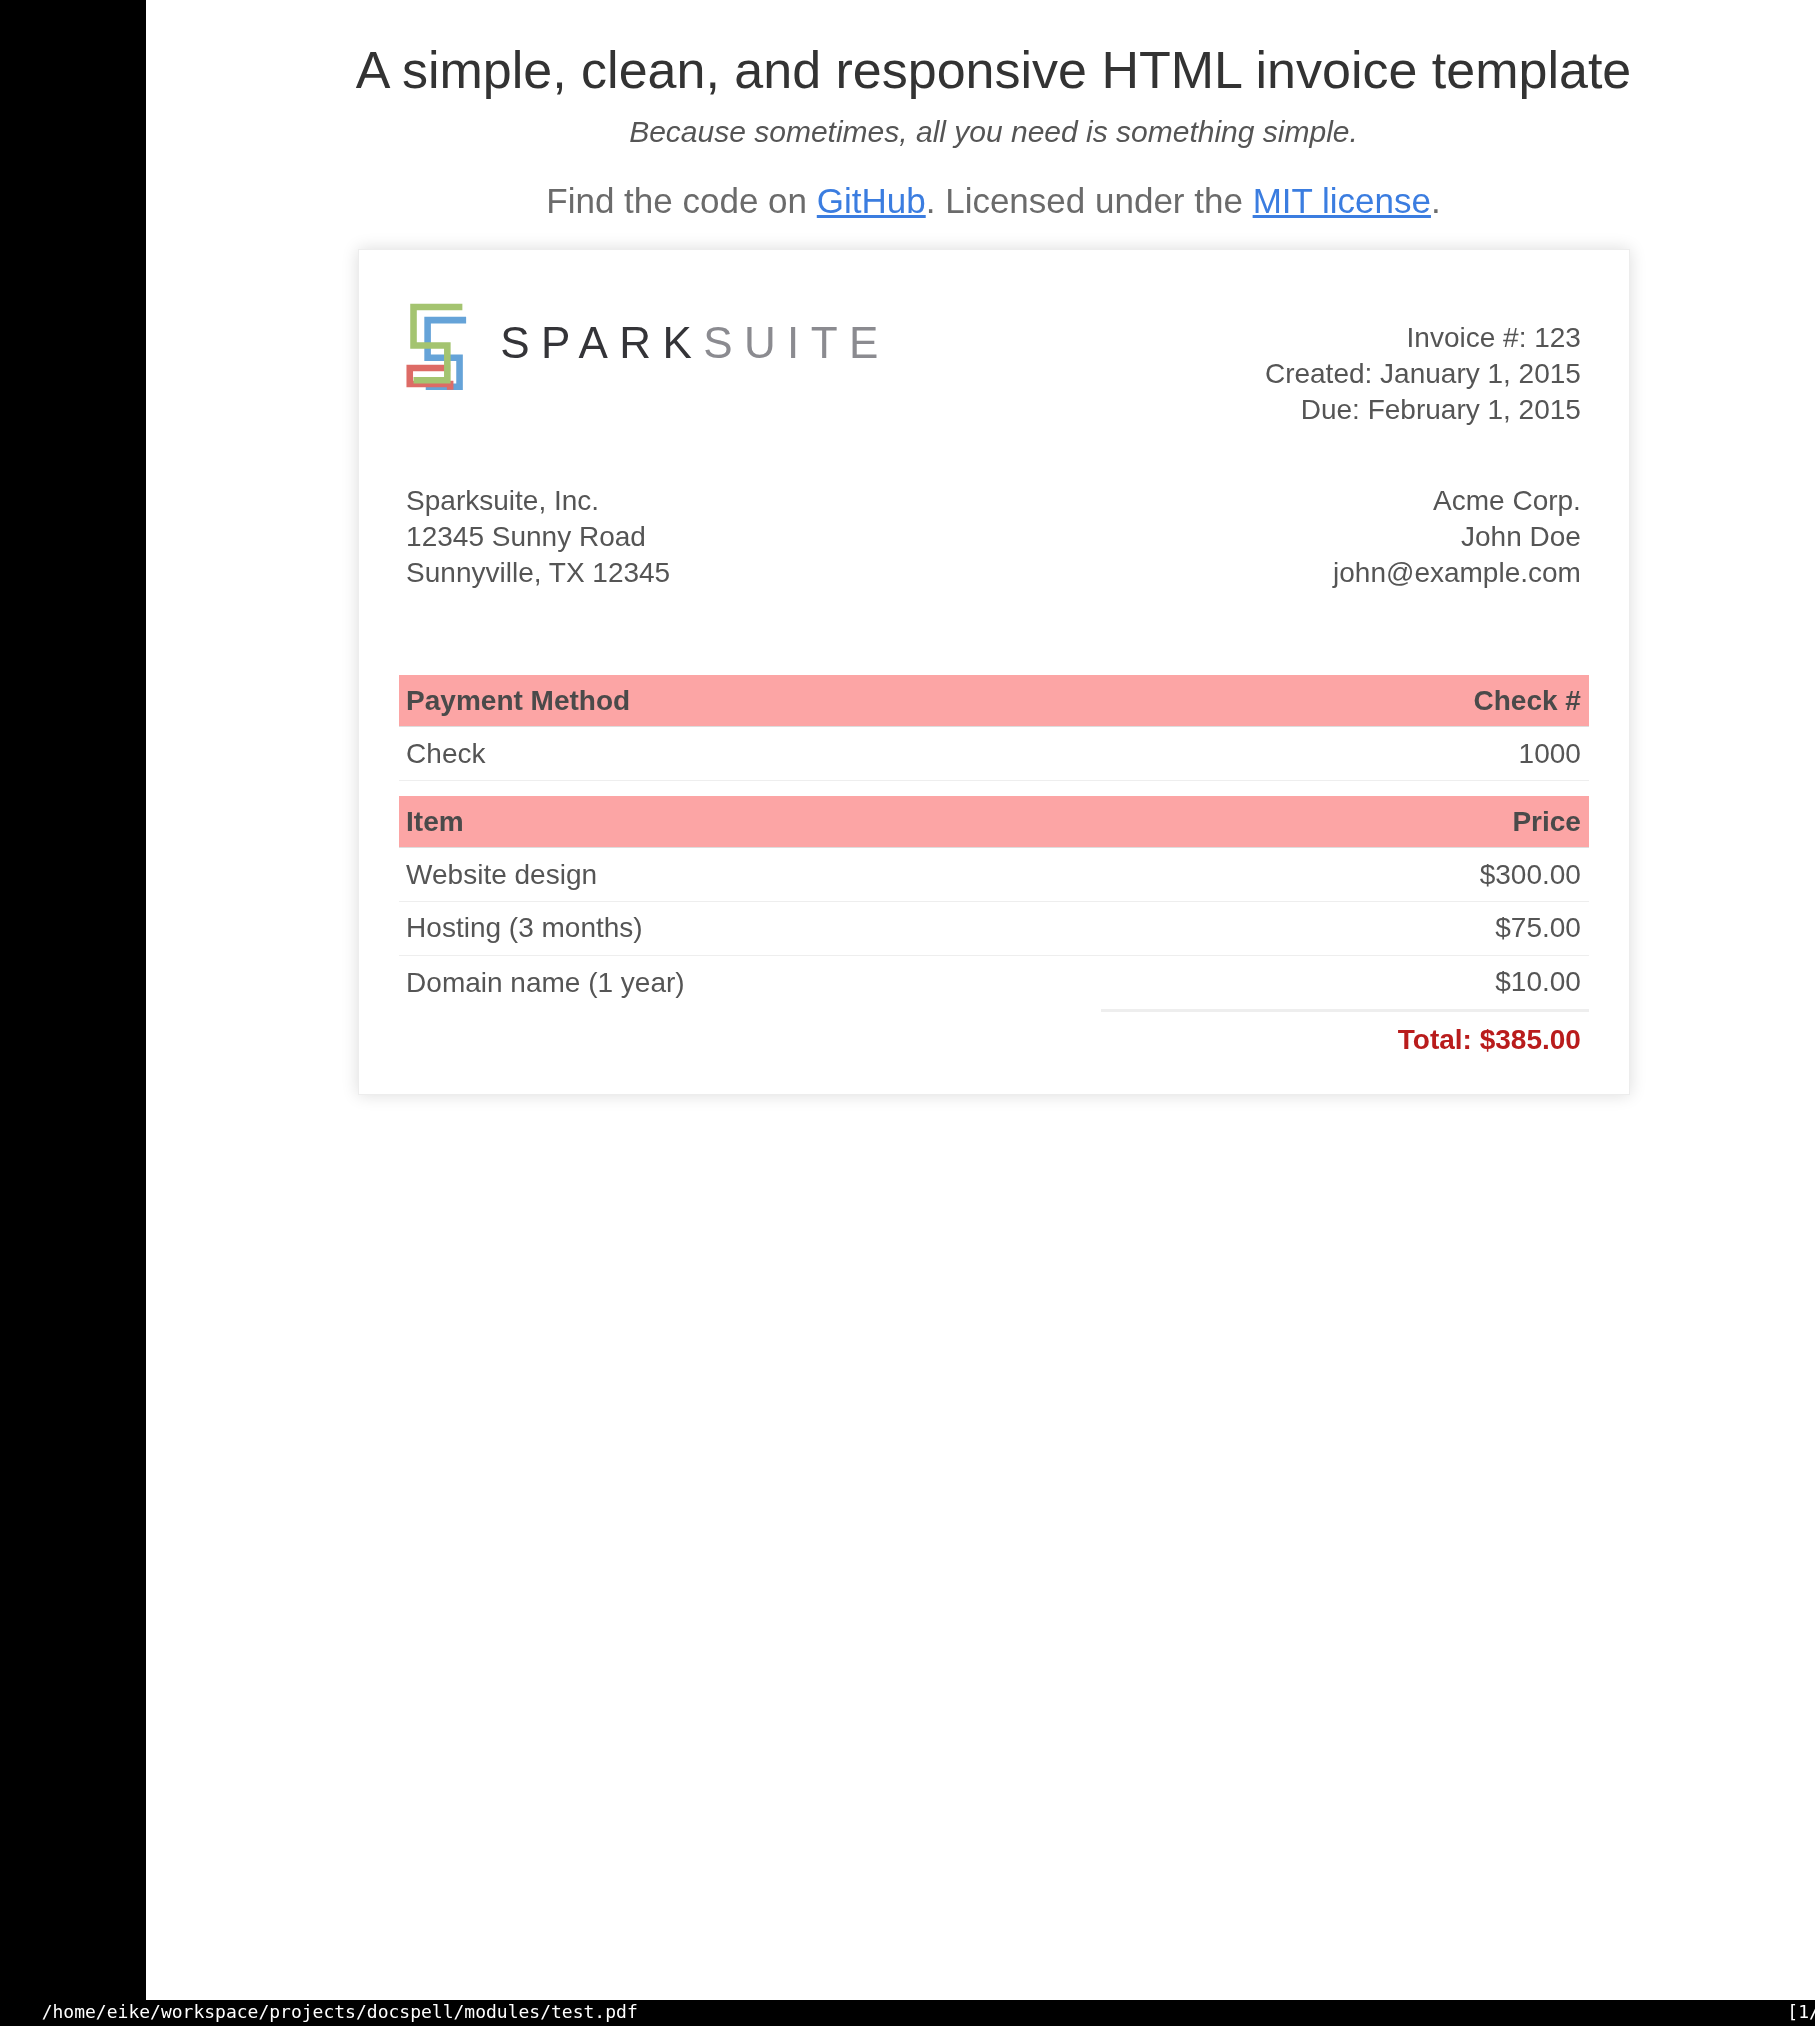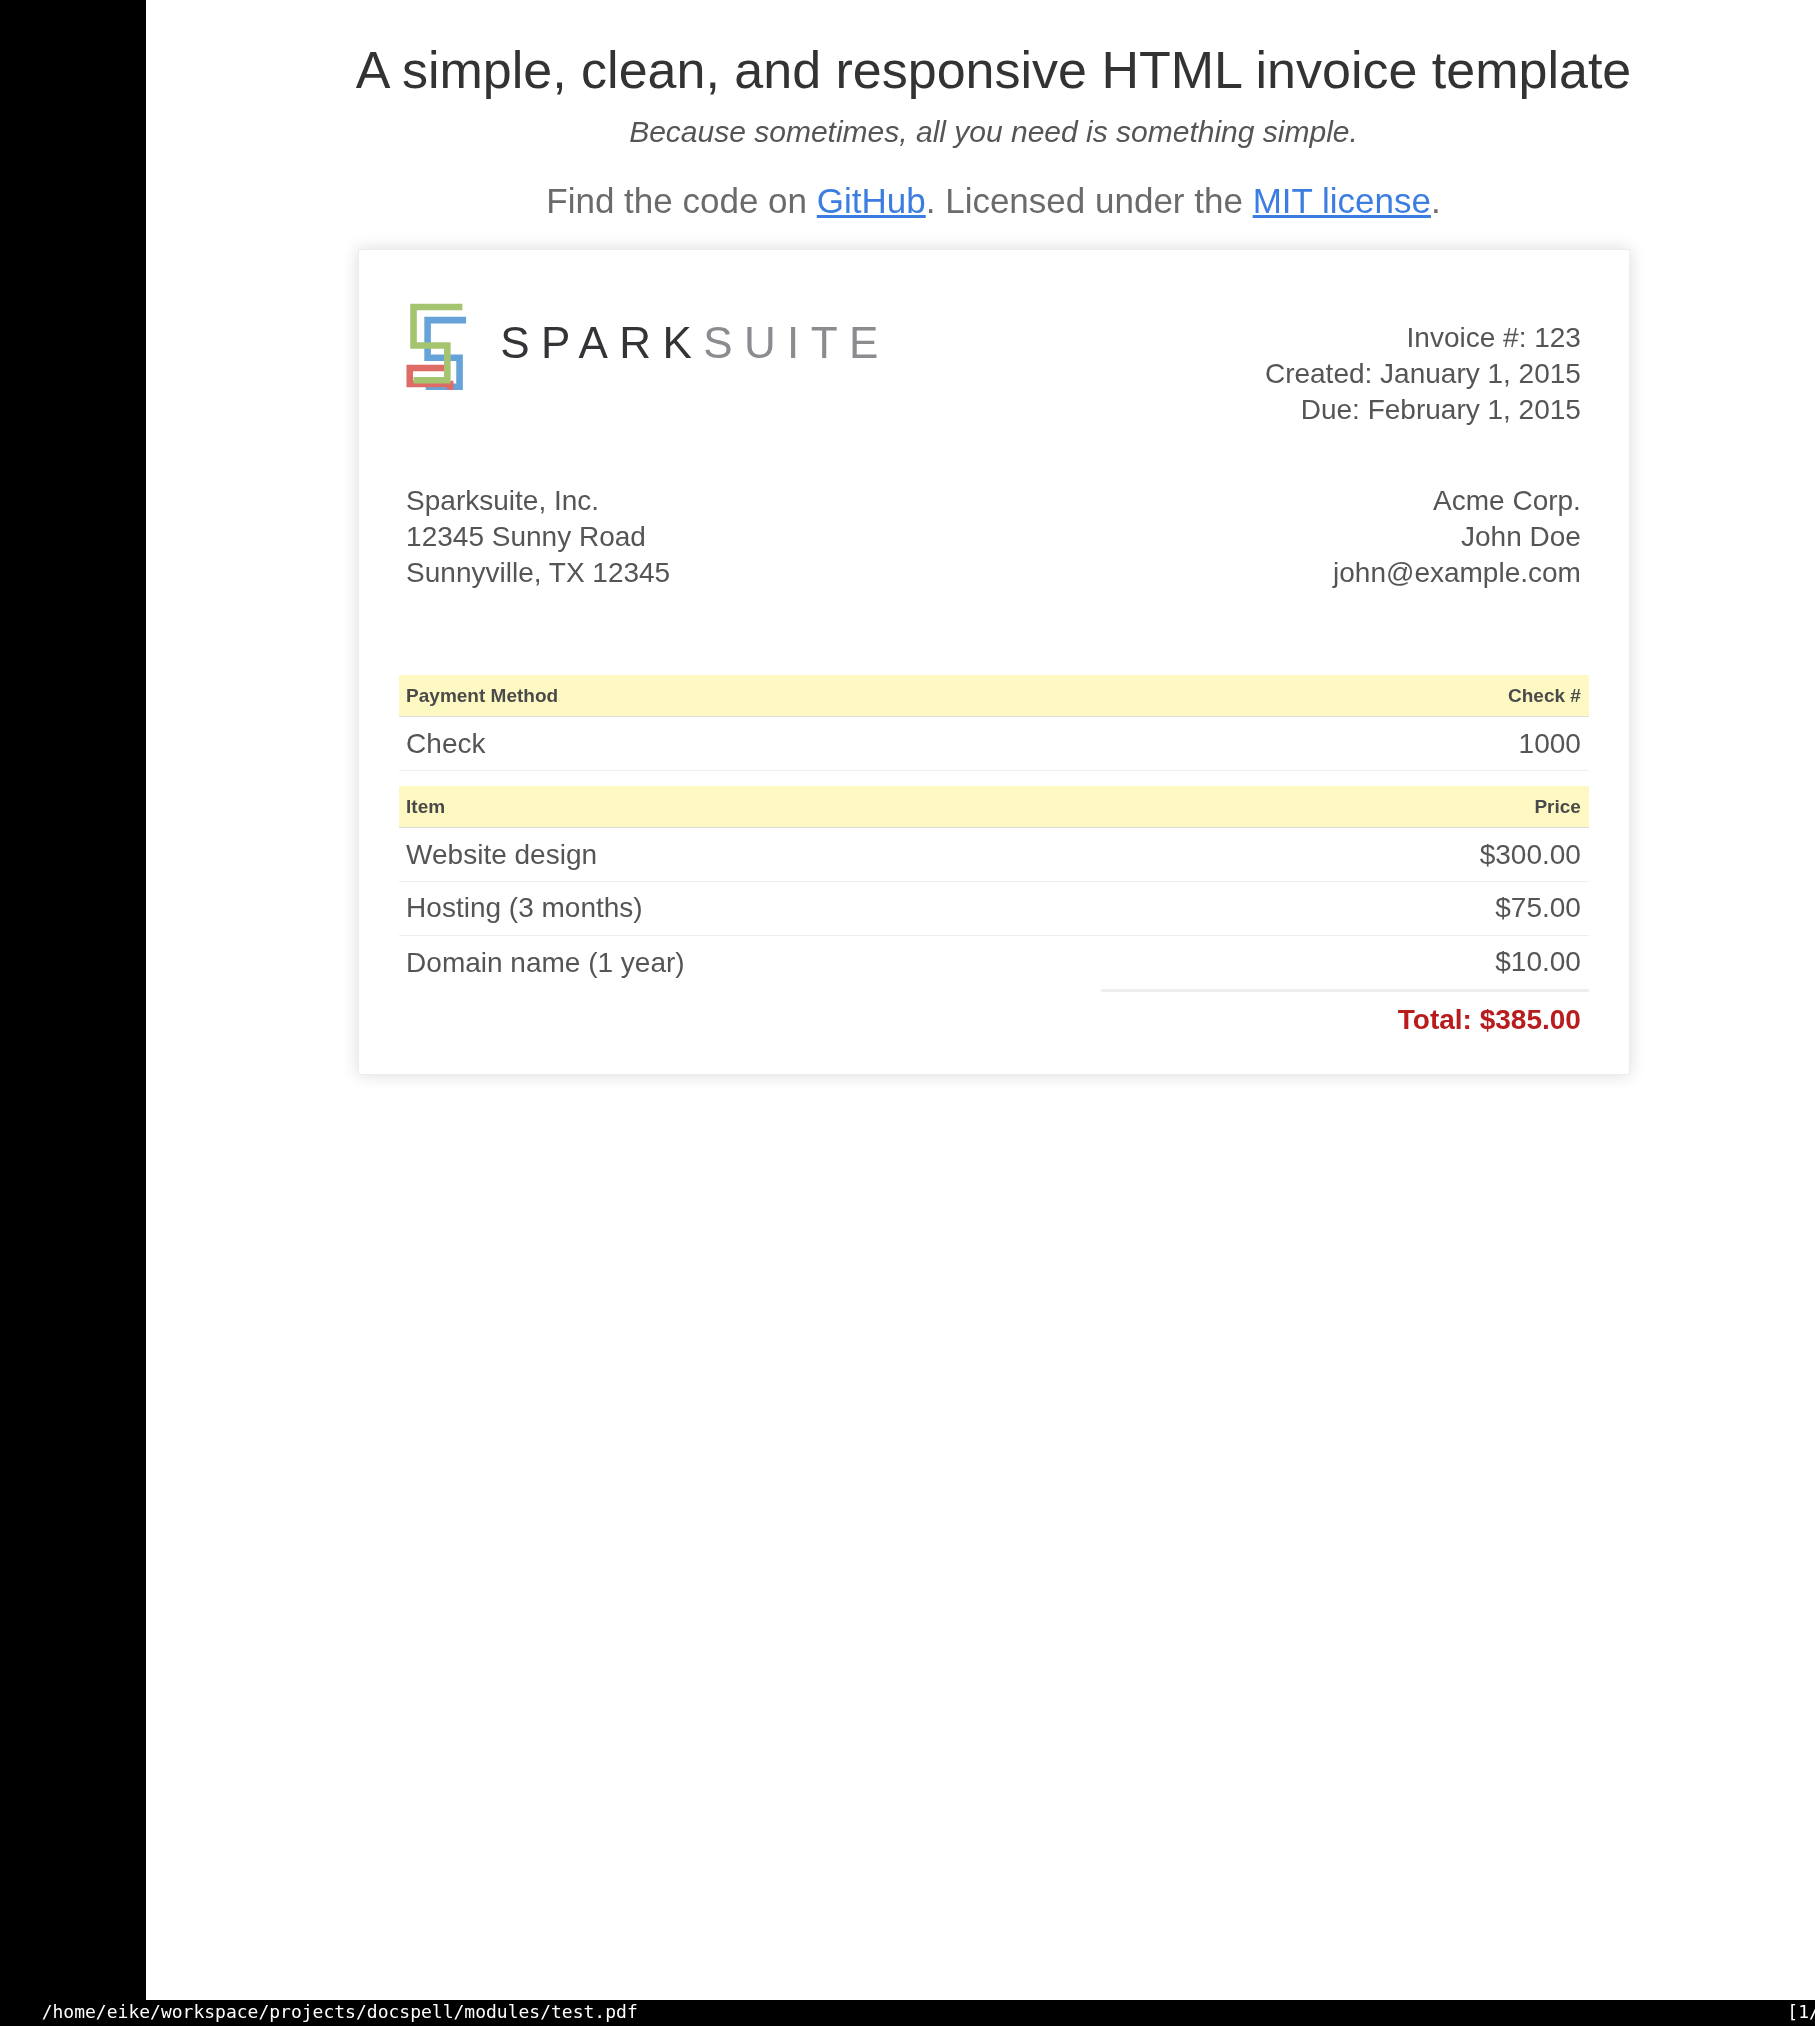--- a/index.html
+++ b/index.html
@@ -78,26 +78,26 @@
     padding:0 7.6px;
     line-height:36px;
   }
   .addr-to { text-align:right; }
   table { width:100%; border-collapse:collapse; table-layout:fixed; }
   .payment-table { margin-top:84px; }
   .items-table  { margin-top:15px; }
   col.c1 { width:59%; }
   col.c2 { width:41%; }
   th {
-    background:#fef9c3;
+    background:#fca5a5;
     border-bottom:0.9px solid #ddd;
     font-weight:bold;
     color:#4a4a4a;
     padding:9.5px 7.6px;
-    font-size:19px;
+    font-size:28px;
     text-align:left;
     margin-top:13px;
   }
   th.num, td.num { text-align:right; }
   td { padding:10.4px 7.6px; font-size:28px; }
   tr.ruled td { border-bottom:1.9px solid #eee; }
   td.total-cell {
     border-top:3.8px solid #eee;
     font-weight:bold;
     color:#b91c1c;

